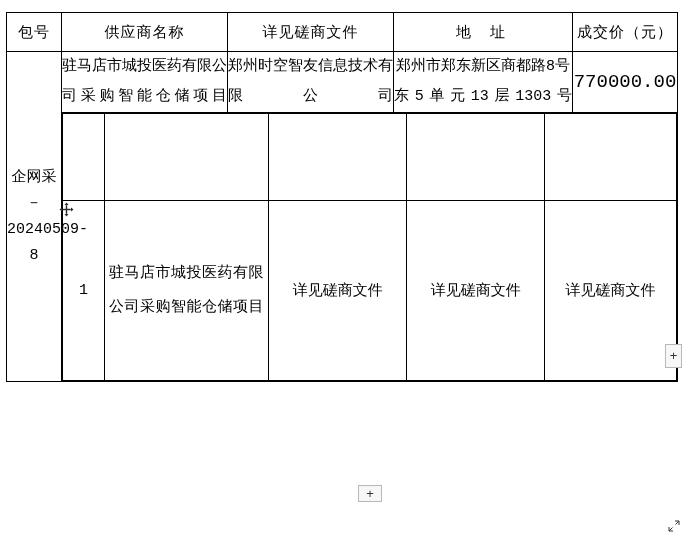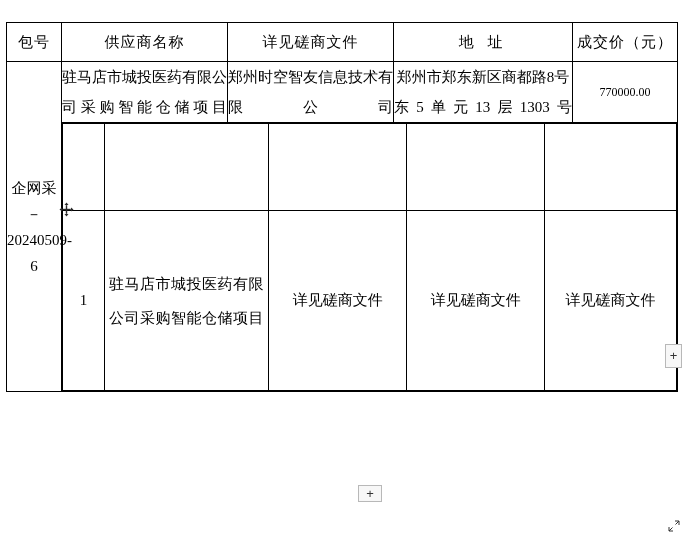--- a/index.html
+++ b/index.html
@@ -21,21 +21,22 @@
     top: 0;
     width: 683px;
     height: 544px;
   }
 
   table.outer {
     border-collapse: collapse;
     table-layout: fixed;
     width: 666px;
     margin-left: 6px;
-    margin-top: 22px;
+    margin-top: 12px;
+    font-family: Liberation Mono, monospace;
   }
   table.outer > tbody > tr > td,
   table.outer > thead > tr > th {
     border: 1px solid #000000;
     padding: 0;
     vertical-align: middle;
     text-align: center;
     font-weight: normal;
   }
 
@@ -59,21 +60,21 @@
 
   .body-cell {
     font-size: 15px;
     line-height: 30px;
     padding: 10px 10px;
     text-align: justify;
     text-align-last: justify;
     vertical-align: middle;
   }
   .price-cell {
-    font-size: 12px;
+    font-size: 19px;
     text-align: center;
     vertical-align: middle;
   }
 
   .nested-wrap {
     padding: 12px 10px 12px 16px;
   }
   table.inner {
     border-collapse: collapse;
     table-layout: fixed;
@@ -165,21 +166,21 @@
       <tr>
         <th class="hdr-cell" style="width:54px;">包号</th>
         <th class="hdr-cell" style="width:165px;">供应商名称</th>
         <th class="hdr-cell" style="width:165px;">详见磋商文件</th>
         <th class="hdr-cell spaced" style="width:178px;">地  址</th>
         <th class="hdr-cell" style="width:104px;">成交价（元）</th>
       </tr>
     </thead>
     <tbody>
       <tr>
-        <td class="pkg-cell" rowspan="2">企网采－20240509-6</td>
+        <td class="pkg-cell" rowspan="2">企网采－20240509-8</td>
         <td class="body-cell">驻马店市城投医药有限公司采购智能仓储项目</td>
         <td class="body-cell">郑州时空智友信息技术有限公司</td>
         <td class="body-cell">郑州市郑东新区商都路8号东5单元13层1303号</td>
         <td class="price-cell">770000.00</td>
       </tr>
       <tr>
         <td class="nested-wrap" colspan="4">
           <table class="inner">
             <thead>
               <tr>

